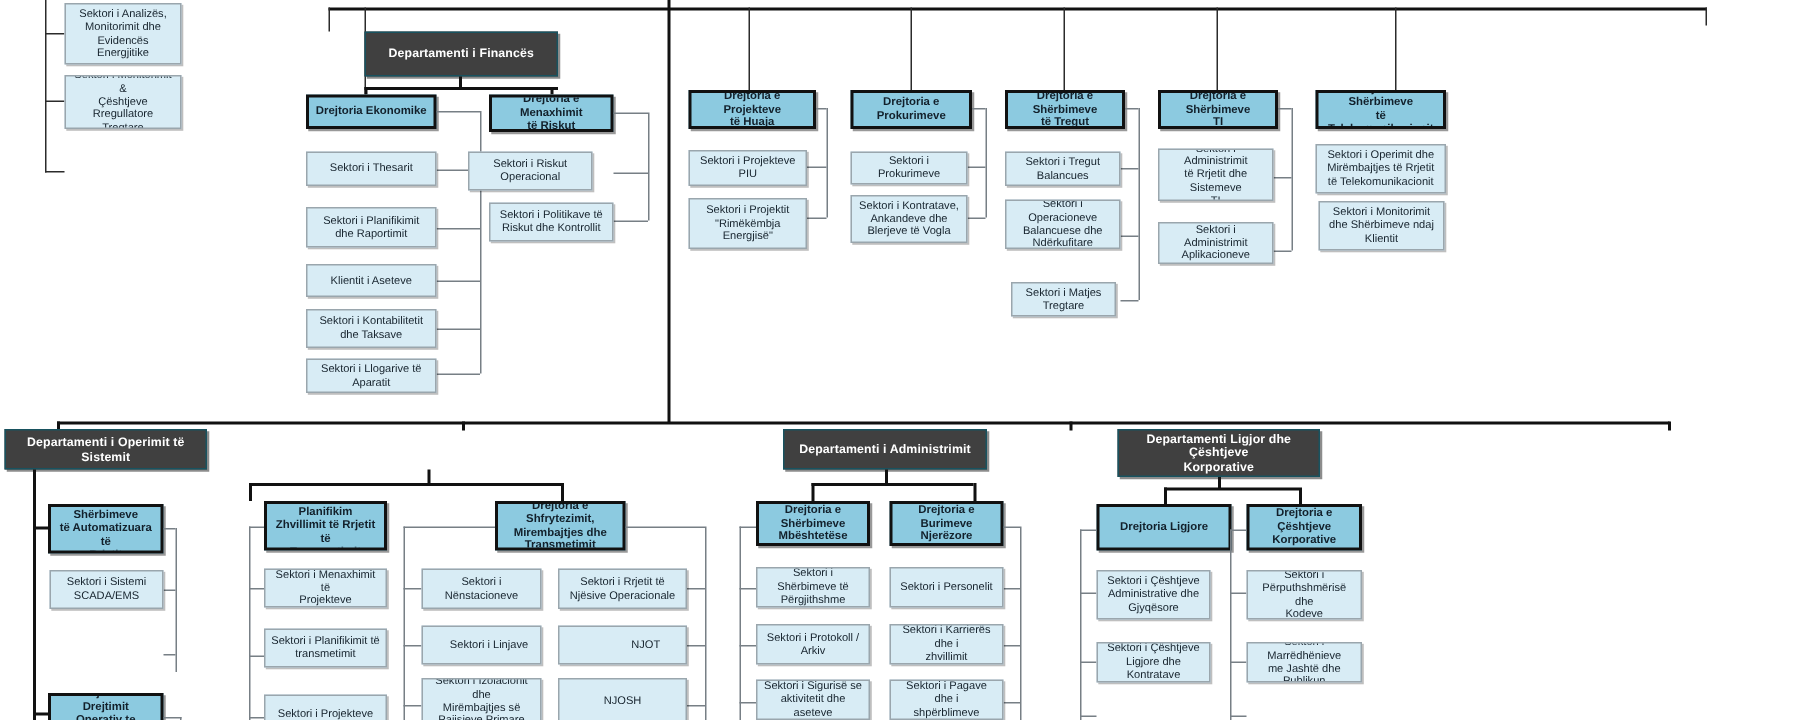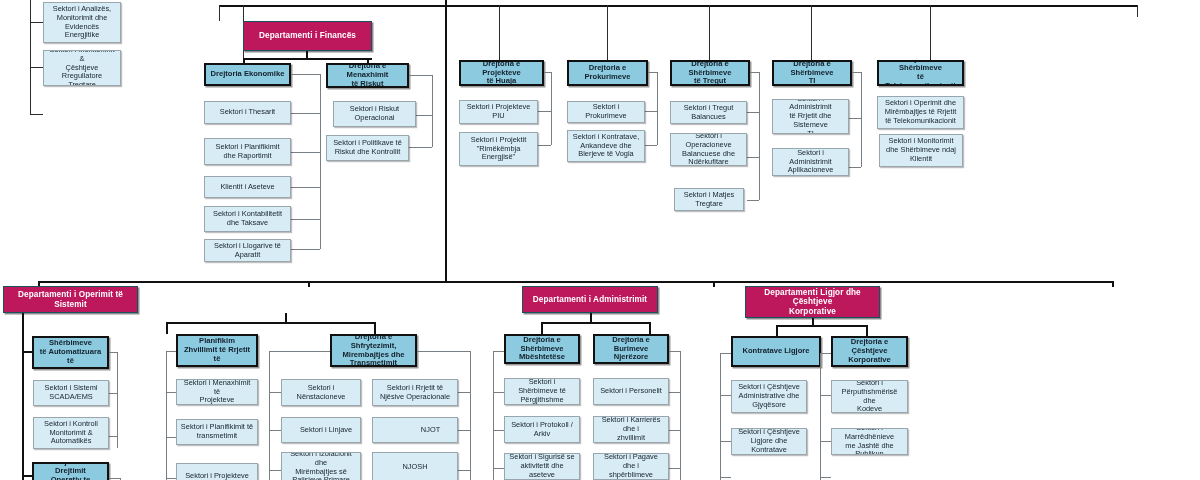--- a/index.html
+++ b/index.html
@@ -21,21 +21,21 @@
     display: flex;
     align-items: center;
     justify-content: center;
     text-align: center;
     line-height: 1.18;
     padding: 2px 3px;
     overflow: hidden;
     white-space: pre-line;
   }
   .node.dept {
-    background: #be185d;
+    background: #404040;
     color: #ffffff;
     border: 1px solid #18525f;
     font-weight: bold;
     font-size: 8.2px;
     letter-spacing: .1px;
     box-shadow: 1.5px 1.5px 0 rgba(0,0,0,.45);
   }
   .node.dir {
     background: #8ccae0;
     color: #12202b;
@@ -114,21 +114,21 @@
   <div class="node sec" style="left:204px; top:239px; width:87px; height:23px;">Sektori i Llogarive të
 Aparatit</div>
 
   <div class="node dir" style="left:326px; top:63px; width:83px; height:25px;">Drejtoria e Menaxhimit
 të Riskut</div>
   <div class="ln thin v" style="left:432px; top:75px; height:72px;"></div>
   <div class="ln thin h" style="left:409px; top:75px; width:23px;"></div>
   <div class="ln thin h" style="left:409px; top:115px; width:23px;"></div>
   <div class="ln thin h" style="left:409px; top:147px; width:23px;"></div>
 
-  <div class="node sec" style="left:333px; top:101px; width:83px; height:26px;">Sektori i Riskut
+  <div class="node sec" style="left:312px; top:101px; width:83px; height:26px;">Sektori i Riskut
 Operacional</div>
   <div class="node sec" style="left:326px; top:135px; width:83px; height:26px;">Sektori i Politikave të
 Riskut dhe Kontrollit</div>
 
   <div class="node dir" style="left:459px; top:60px; width:85px; height:26px;">Drejtoria e Projekteve
 të Huaja</div>
   <div class="ln thin v" style="left:551px; top:72px; height:73px;"></div>
   <div class="ln thin h" style="left:544px; top:72px; width:7px;"></div>
   <div class="ln thin h" style="left:538px; top:111px; width:13px;"></div>
   <div class="ln thin h" style="left:538px; top:145px; width:13px;"></div>
@@ -196,23 +196,20 @@
 
   <div class="node dir" style="left:32px; top:336px; width:77px; height:33px;">Drejtoria e Shërbimeve
 të Automatizuara të
 Rrjetit</div>
   <div class="ln thin v" style="left:117px; top:352px; height:96px;"></div>
   <div class="ln thin h" style="left:109px; top:352px; width:8px;"></div>
   <div class="ln thin h" style="left:109px; top:393px; width:8px;"></div>
   <div class="ln thin h" style="left:109px; top:436px; width:8px;"></div>
   <div class="node sec" style="left:33px; top:380px; width:76px; height:26px;">Sektori i Sistemi
 SCADA/EMS</div>
-  <div class="node sec" style="left:33px; top:417px; width:76px; height:32px;">Sektori i Kontroll
-Monitorimit &amp;
-Automatikës</div>
   <div class="node dir" style="left:32px; top:462px; width:77px; height:27px;">Drejtoria e Drejtimit
 Operativ te Sistemit</div>
   <div class="ln thin h" style="left:109px; top:478px; width:12px;"></div>
   <div class="ln thin v" style="left:120px; top:478px; height:12px;"></div>
 
   <div class="ln thick v" style="left:285px; top:313px; height:10px;"></div>
   <div class="ln thick h" style="left:166px; top:322px; width:208px;"></div>
   <div class="ln thick v" style="left:166px; top:322px; height:12px;"></div>
   <div class="ln thick v" style="left:374px; top:322px; height:12px;"></div>
 
@@ -287,21 +284,21 @@
   <div class="node sec" style="left:593px; top:453px; width:76px; height:27px;">Sektori i Pagave dhe i
 shpërblimeve</div>
 
   <div class="node dept" style="left:745px; top:286px; width:135px; height:32px;">Departamenti Ligjor dhe Çështjeve
 Korporative</div>
   <div class="ln thick v" style="left:812px; top:318px; height:8px;"></div>
   <div class="ln thick h" style="left:776px; top:325px; width:90px;"></div>
   <div class="ln thick v" style="left:776px; top:325px; height:11px;"></div>
   <div class="ln thick v" style="left:866px; top:325px; height:11px;"></div>
 
-  <div class="node dir" style="left:731px; top:336px; width:90px; height:31px;">Kontratave Ligjore</div>
+  <div class="node dir" style="left:731px; top:336px; width:90px; height:31px;">Drejtoria Ligjore</div>
   <div class="ln thin v" style="left:720px; top:353px; height:127px;"></div>
   <div class="ln thin h" style="left:720px; top:353px; width:11px;"></div>
   <div class="ln thin h" style="left:720px; top:395px; width:11px;"></div>
   <div class="ln thin h" style="left:720px; top:441px; width:11px;"></div>
   <div class="ln thin h" style="left:720px; top:477px; width:11px;"></div>
   <div class="node sec" style="left:731px; top:380px; width:76px; height:33px;">Sektori i Çështjeve
 Administrative dhe
 Gjyqësore</div>
   <div class="node sec" style="left:731px; top:428px; width:76px; height:27px;">Sektori i Çështjeve
 Ligjore dhe Kontratave</div>

